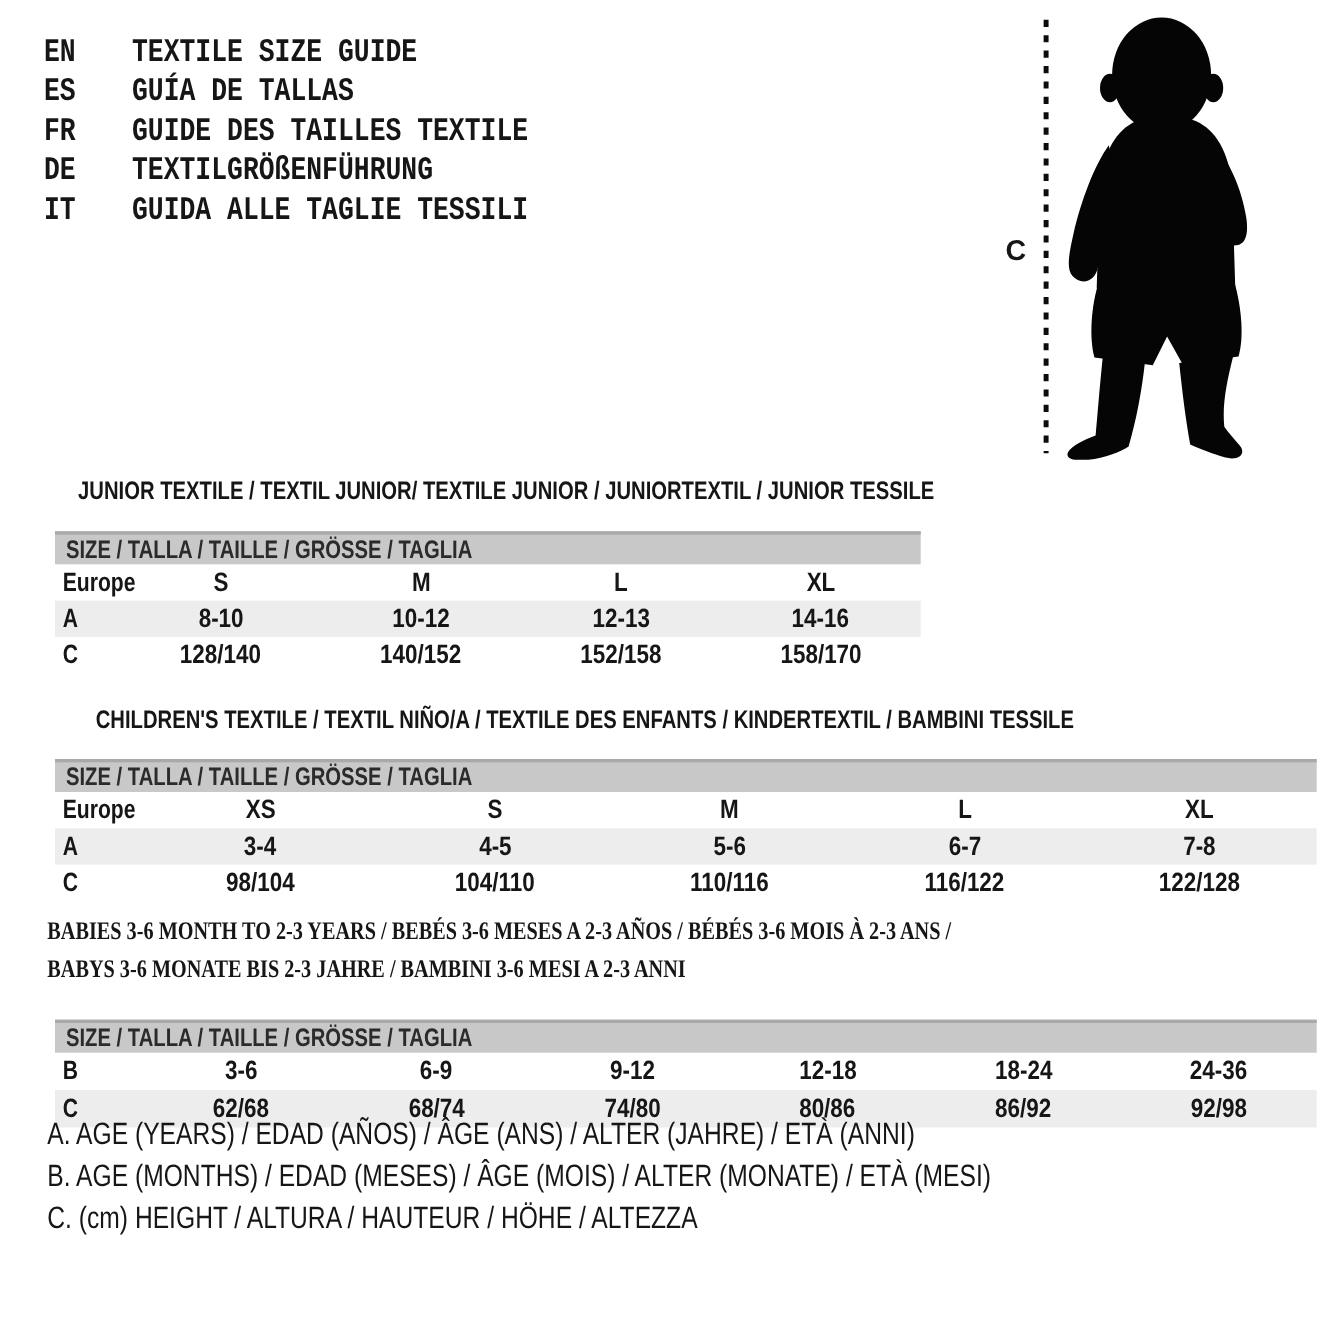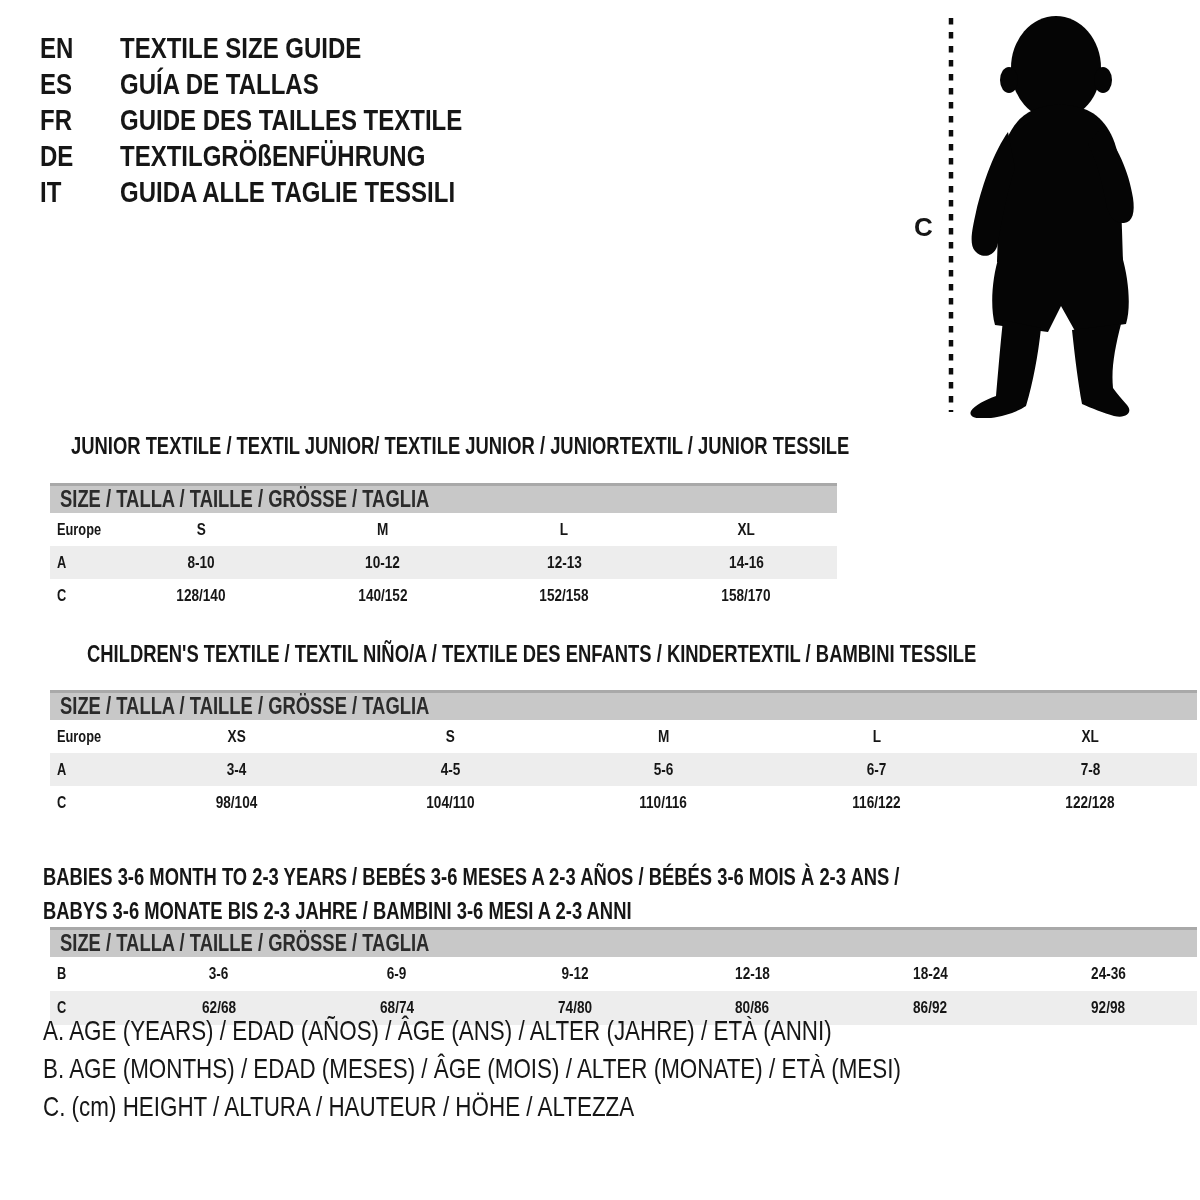--- a/index.html
+++ b/index.html
@@ -7,34 +7,34 @@
     width:1200px;height:1200px;position:relative;background:#ffffff;
     font-family:"Liberation Sans","DejaVu Sans",sans-serif;
     color:#161616;overflow:hidden;
   }
   .abs{position:absolute;}
   
   .cond{display:inline-block;transform:scaleX(0.8);transform-origin:0 50%;white-space:nowrap;}
   .condC{display:inline-block;transform:scaleX(0.85);transform-origin:50% 50%;white-space:nowrap;}
 
   
-  .lang-block{left:40px;top:30px;display:grid;grid-template-columns:80px auto;font-size:30px;font-weight:700;line-height:36px;}
+  .lang-block{left:40px;top:30px;display:grid;grid-template-columns:80px auto;font-size:30px;font-weight:700;line-height:36px;font-family:Liberation Mono, monospace;}
 
   
   .figure-svg{left:905px;top:10px;}
   .c-label{left:914px;top:212px;font-size:26px;font-weight:700;}
 
   
   .sec-title{left:43px;font-size:23px;font-weight:700;line-height:26px;}
 
   
   .size-table{left:50px;}
   .tbl-bar{height:30px;background:#c8c8c8;border-top:3px solid #a9a9a9;box-sizing:border-box;
            display:flex;align-items:center;padding-left:10px;font-size:23px;font-weight:700;color:#2b2b2b;}
-  .trow{display:grid;align-items:center;font-size:16px;font-weight:700;}
+  .trow{display:grid;align-items:center;font-size:24px;font-weight:700;}
   .trow.h33{height:33px;}
   .trow.h34{height:34px;}
   .trow .lbl{padding-left:7px;text-align:left;}
   .trow .cell{text-align:center;}
   .stripe{background:#ededed;}
   .cols5{grid-template-columns:60px repeat(4,1fr);}
   .cols6{grid-template-columns:80px repeat(5,1fr);}
   .cols7{grid-template-columns:80px repeat(6,1fr);}
 
   
@@ -128,21 +128,21 @@
   <div class="trow h33 cols6">
     <span class="lbl"><span class="cond">C</span></span>
     <span class="cell"><span class="condC">98/104</span></span>
     <span class="cell"><span class="condC">104/110</span></span>
     <span class="cell"><span class="condC">110/116</span></span>
     <span class="cell"><span class="condC">116/122</span></span>
     <span class="cell"><span class="condC">122/128</span></span>
   </div>
 </div>
 
-<div class="abs sec-title" style="top:860px;line-height:34px;">
+<div class="abs sec-title" style="top:830px;line-height:34px;font-family:Liberation Serif, serif;">
   <span class="cond">BABIES 3-6 MONTH TO 2-3 YEARS / BEBÉS 3-6 MESES A 2-3 AÑOS / BÉBÉS 3-6 MOIS À 2-3 ANS /</span><br>
   <span class="cond">BABYS 3-6 MONATE BIS 2-3 JAHRE / BAMBINI 3-6 MESI A 2-3 ANNI</span>
 </div>
 <div class="abs size-table" style="top:927px;width:1147px;">
   <div class="tbl-bar">
     <span class="cond">SIZE / TALLA / TAILLE / GRÖSSE / TAGLIA</span>
   </div>
   <div class="trow h34 cols7">
     <span class="lbl"><span class="cond">B</span></span>
     <span class="cell"><span class="condC">3-6</span></span>

